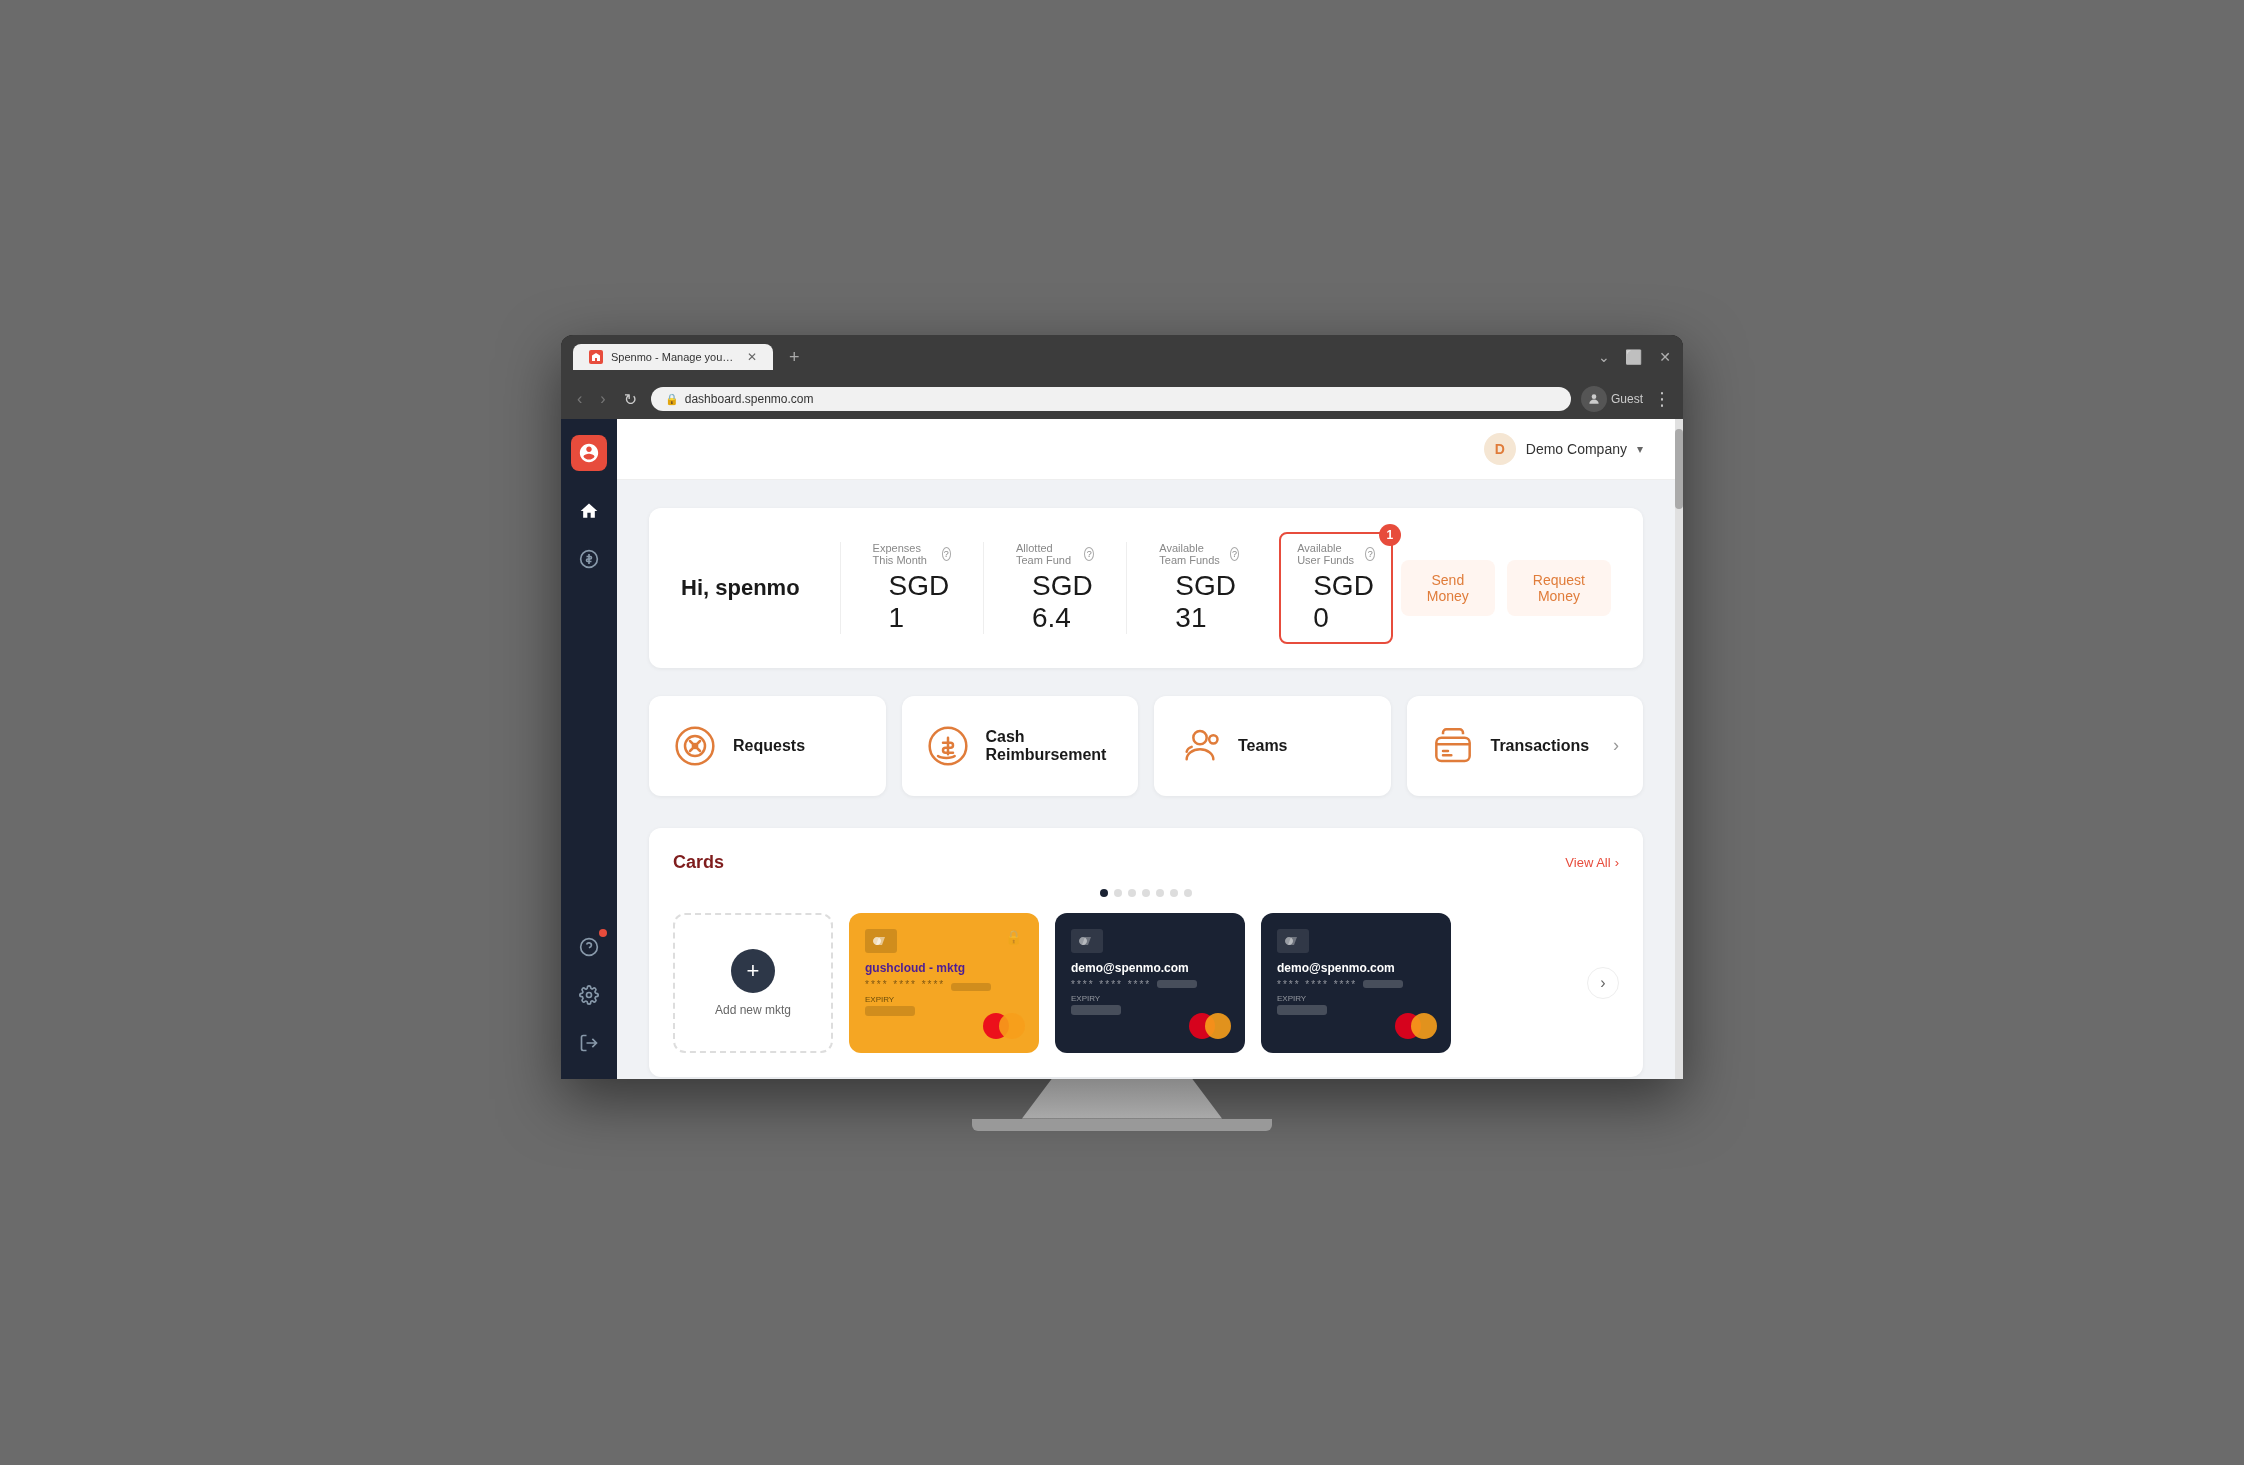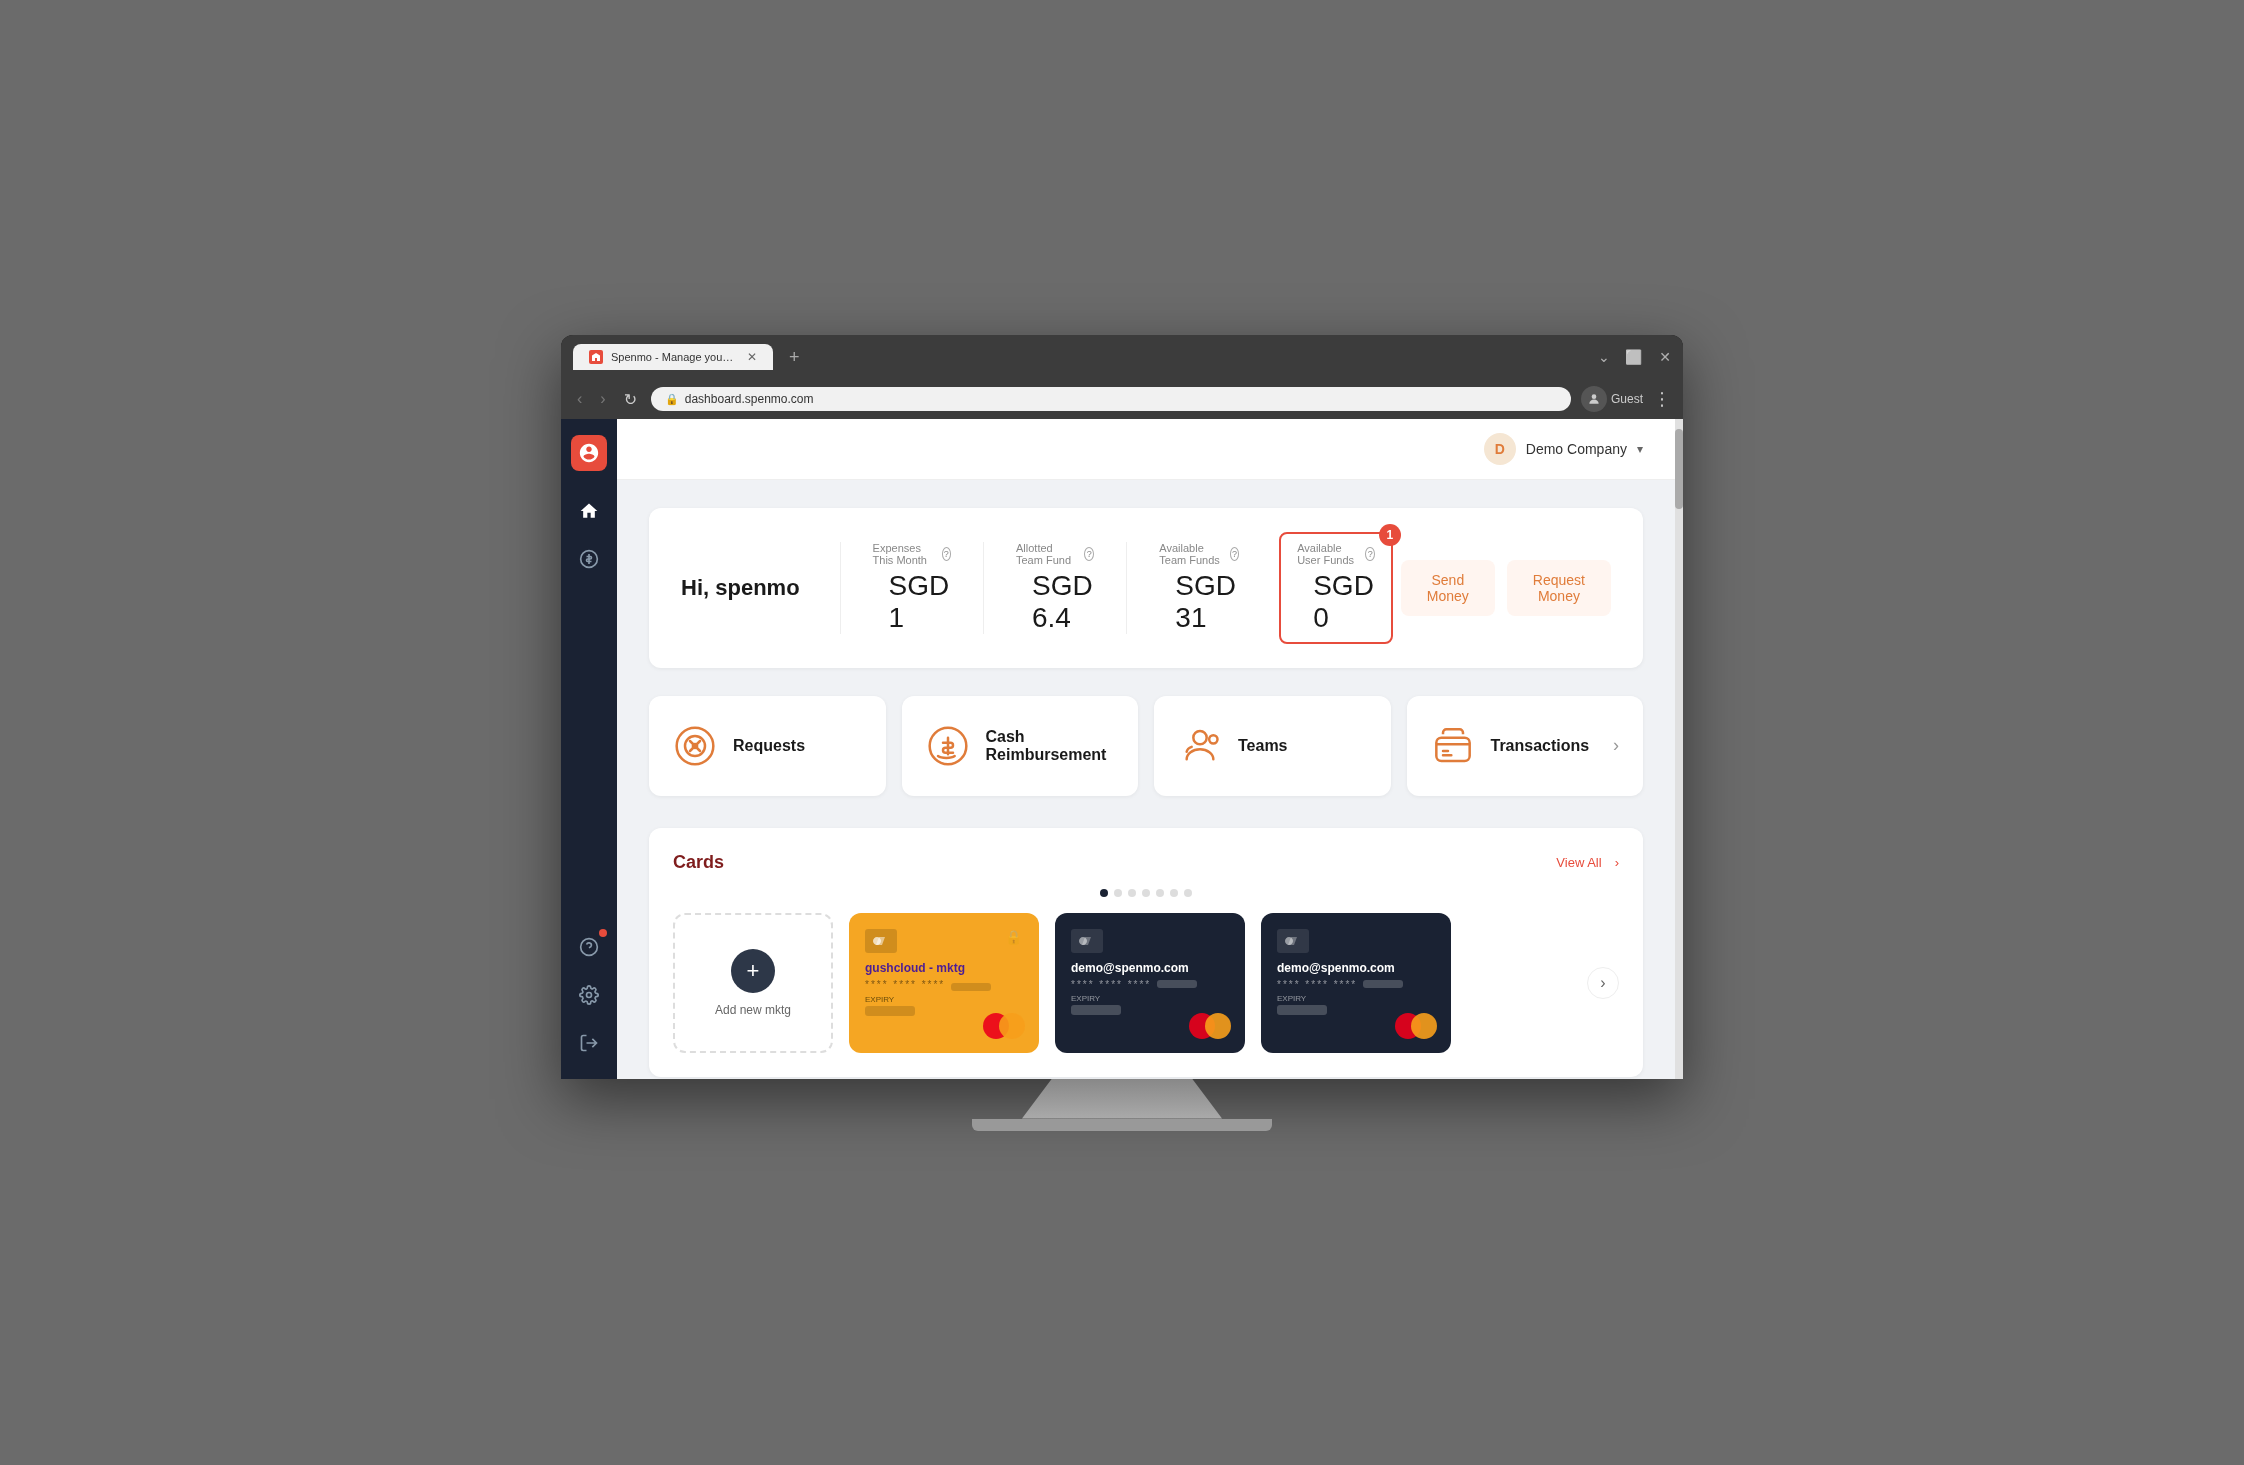--- a/index.html
+++ b/index.html
@@ -69,21 +69,21 @@
     .quick-tiles { display: grid; grid-template-columns: repeat(4, 1fr); gap: 16px; margin-bottom: 32px; }
     .tile { background: white; border-radius: 12px; padding: 28px 24px; display: flex; align-items: center; gap: 16px; box-shadow: 0 1px 4px rgba(0,0,0,0.06); cursor: pointer; }
     .tile-icon { width: 44px; height: 44px; display: flex; align-items: center; justify-content: center; flex-shrink: 0; }
     .tile-label { font-size: 16px; font-weight: 600; color: #1a1a1a; }
     .tile-arrow { margin-left: auto; color: #999; font-size: 18px; }
 
     
     .cards-section { background: white; border-radius: 12px; padding: 24px; box-shadow: 0 1px 4px rgba(0,0,0,0.06); }
     .cards-header { display: flex; justify-content: space-between; align-items: center; margin-bottom: 16px; }
     .cards-title { font-size: 18px; font-weight: 700; color: #7f1d1d; }
-    .view-all { color: #e74c3c; font-size: 13px; cursor: pointer; display: flex; align-items: center; gap: 13px; }
+    .view-all { color: #e74c3c; font-size: 13px; cursor: pointer; display: flex; align-items: center; gap: 4px; }
 
     .carousel-dots { display: flex; justify-content: center; gap: 6px; margin-bottom: 16px; }
     .dot { width: 8px; height: 8px; border-radius: 50%; background: #ddd; }
     .dot.active { background: #1a2233; }
 
     .cards-grid { display: flex; gap: 16px; align-items: center; }
     .card-add { width: 160px; height: 140px; border: 2px dashed #ddd; border-radius: 12px; display: flex; flex-direction: column; align-items: center; justify-content: center; gap: 10px; cursor: pointer; flex-shrink: 0; }
     .add-circle { width: 44px; height: 44px; background: #2d3748; border-radius: 50%; display: flex; align-items: center; justify-content: center; color: white; font-size: 22px; }
     .add-label { font-size: 12px; color: #666; }
 

